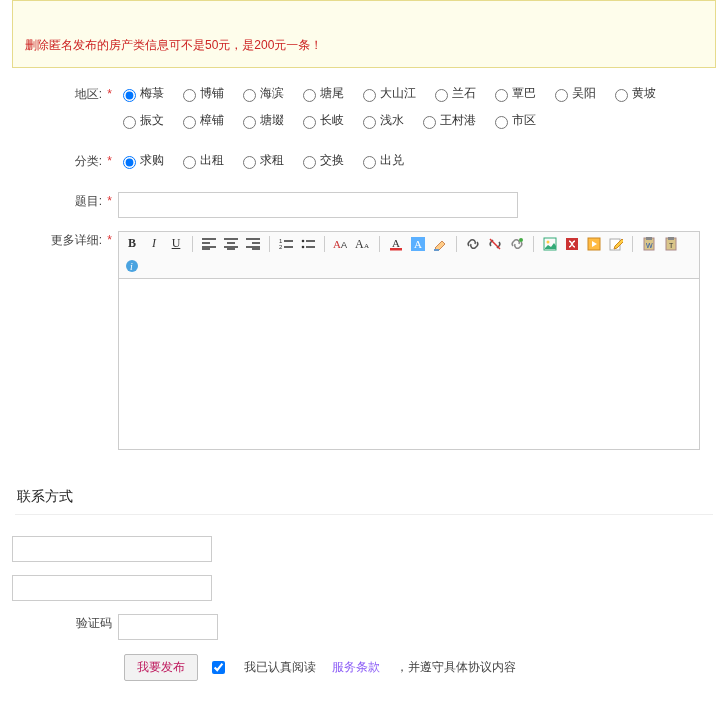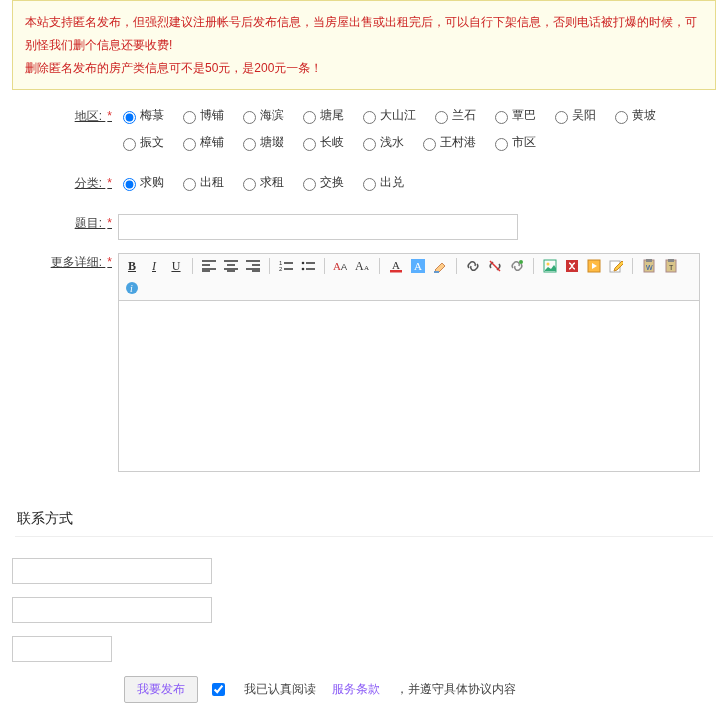--- a/index.html
+++ b/index.html
@@ -18,21 +18,20 @@
     padding: 10px 12px;
     margin-bottom: 14px;
     color: #c22;
     line-height: 1.9;
     font-size: 12px;
   }
   .form-row {
     display: flex;
     align-items: flex-start;
     margin-bottom: 10px;
-    text-decoration: underline;
   }
   .form-label {
     width: 106px;
     text-align: right;
     padding-right: 6px;
     padding-top: 4px;
     color: #444;
     flex-shrink: 0;
   }
   .req { color: #d33; margin-left: 2px; }
@@ -106,38 +105,38 @@
     margin-left: 112px;
     margin-top: 14px;
   }
   .submit-btn {
     background: #f2f2f2;
     border: 1px solid #bbb;
     border-radius: 2px;
     padding: 4px 12px;
     font-size: 12px;
     cursor: pointer;
-    color: #8b5cf6;
+    color: #be185d;
   }
   .agree-label {
     display: inline-flex;
     align-items: center;
     gap: 16px;
     color: #444;
   }
   .agree-label a { color: #8b5cf6; text-decoration: none; }
   .tb-bold { font-weight: bold; font-family: "Times New Roman", serif; }
   .tb-ital { font-style: italic; font-family: "Times New Roman", serif; }
   .tb-und  { text-decoration: underline; font-family: "Times New Roman", serif; }
 </style>
 </head>
 <body>
 
 <div class="notice-box">
-  <span>本站支持匿名发布，但强烈建议注册帐号后发布信息，当房屋出售或出租完后，可以自行下架信息，否则电话被打爆的时候，可别怪我们删个信息还要收费!</span><br>
+  <br>
   <span>删除匿名发布的房产类信息可不是50元，是200元一条！</span>
 </div>
 
 <div class="form-row">
   <div class="form-label">
     <span>地区:</span>
     <span class="req">*</span>
   </div>
   <div class="form-field radio-group" id="area-group"><label>
         <input type="radio" name="area" checked="" style="">
@@ -376,20 +375,23 @@
   </div>
 </div>
 
 <div class="form-row">
   <div class="form-field">
     <input type="text" class="text-input small" style="">
   </div>
 </div>
 
 <div class="form-row">
+  <div class="form-label">
+    <span>验证码</span>
+  </div>
   <div class="form-field">
     <input type="text" class="text-input tiny" style="">
   </div>
 </div>
 
 <div class="submit-row">
   <button class="submit-btn">我要发布</button>
   <label class="agree-label">
     <input type="checkbox" checked="" style="">
     <span>我已认真阅读</span>

